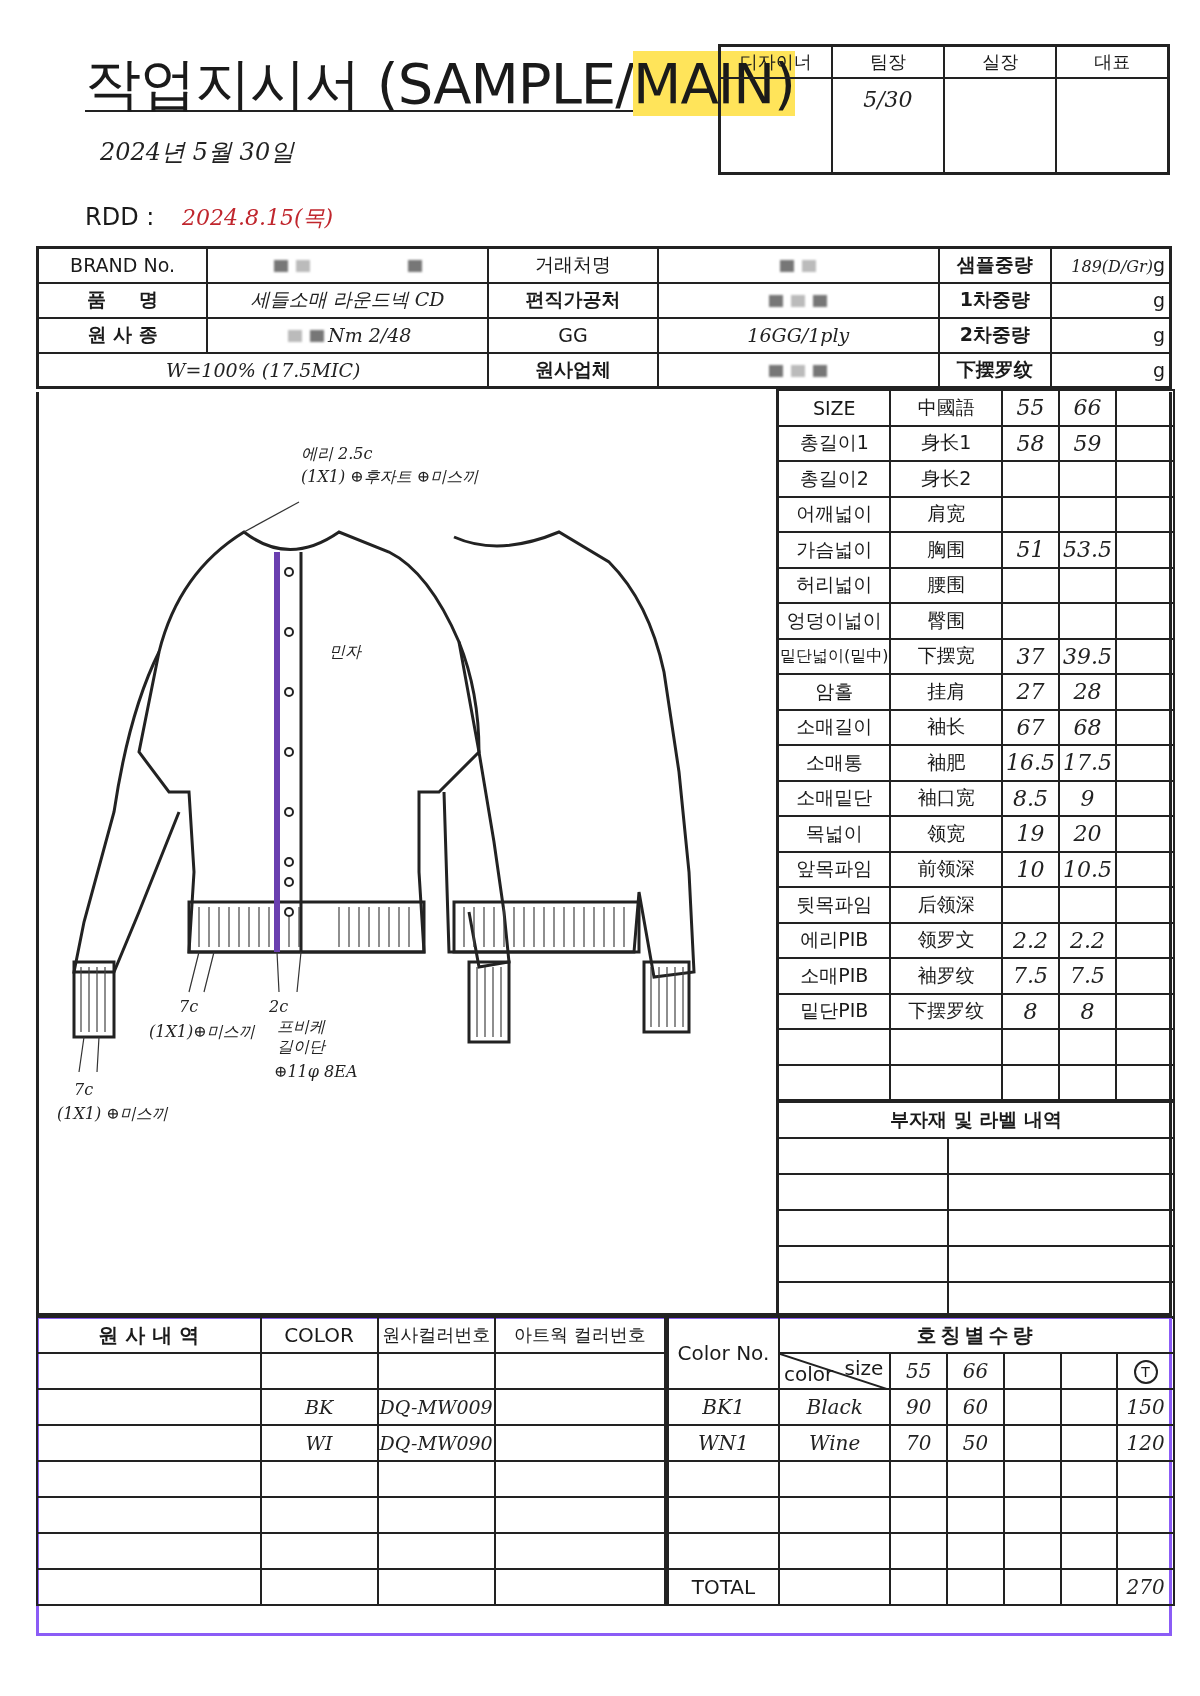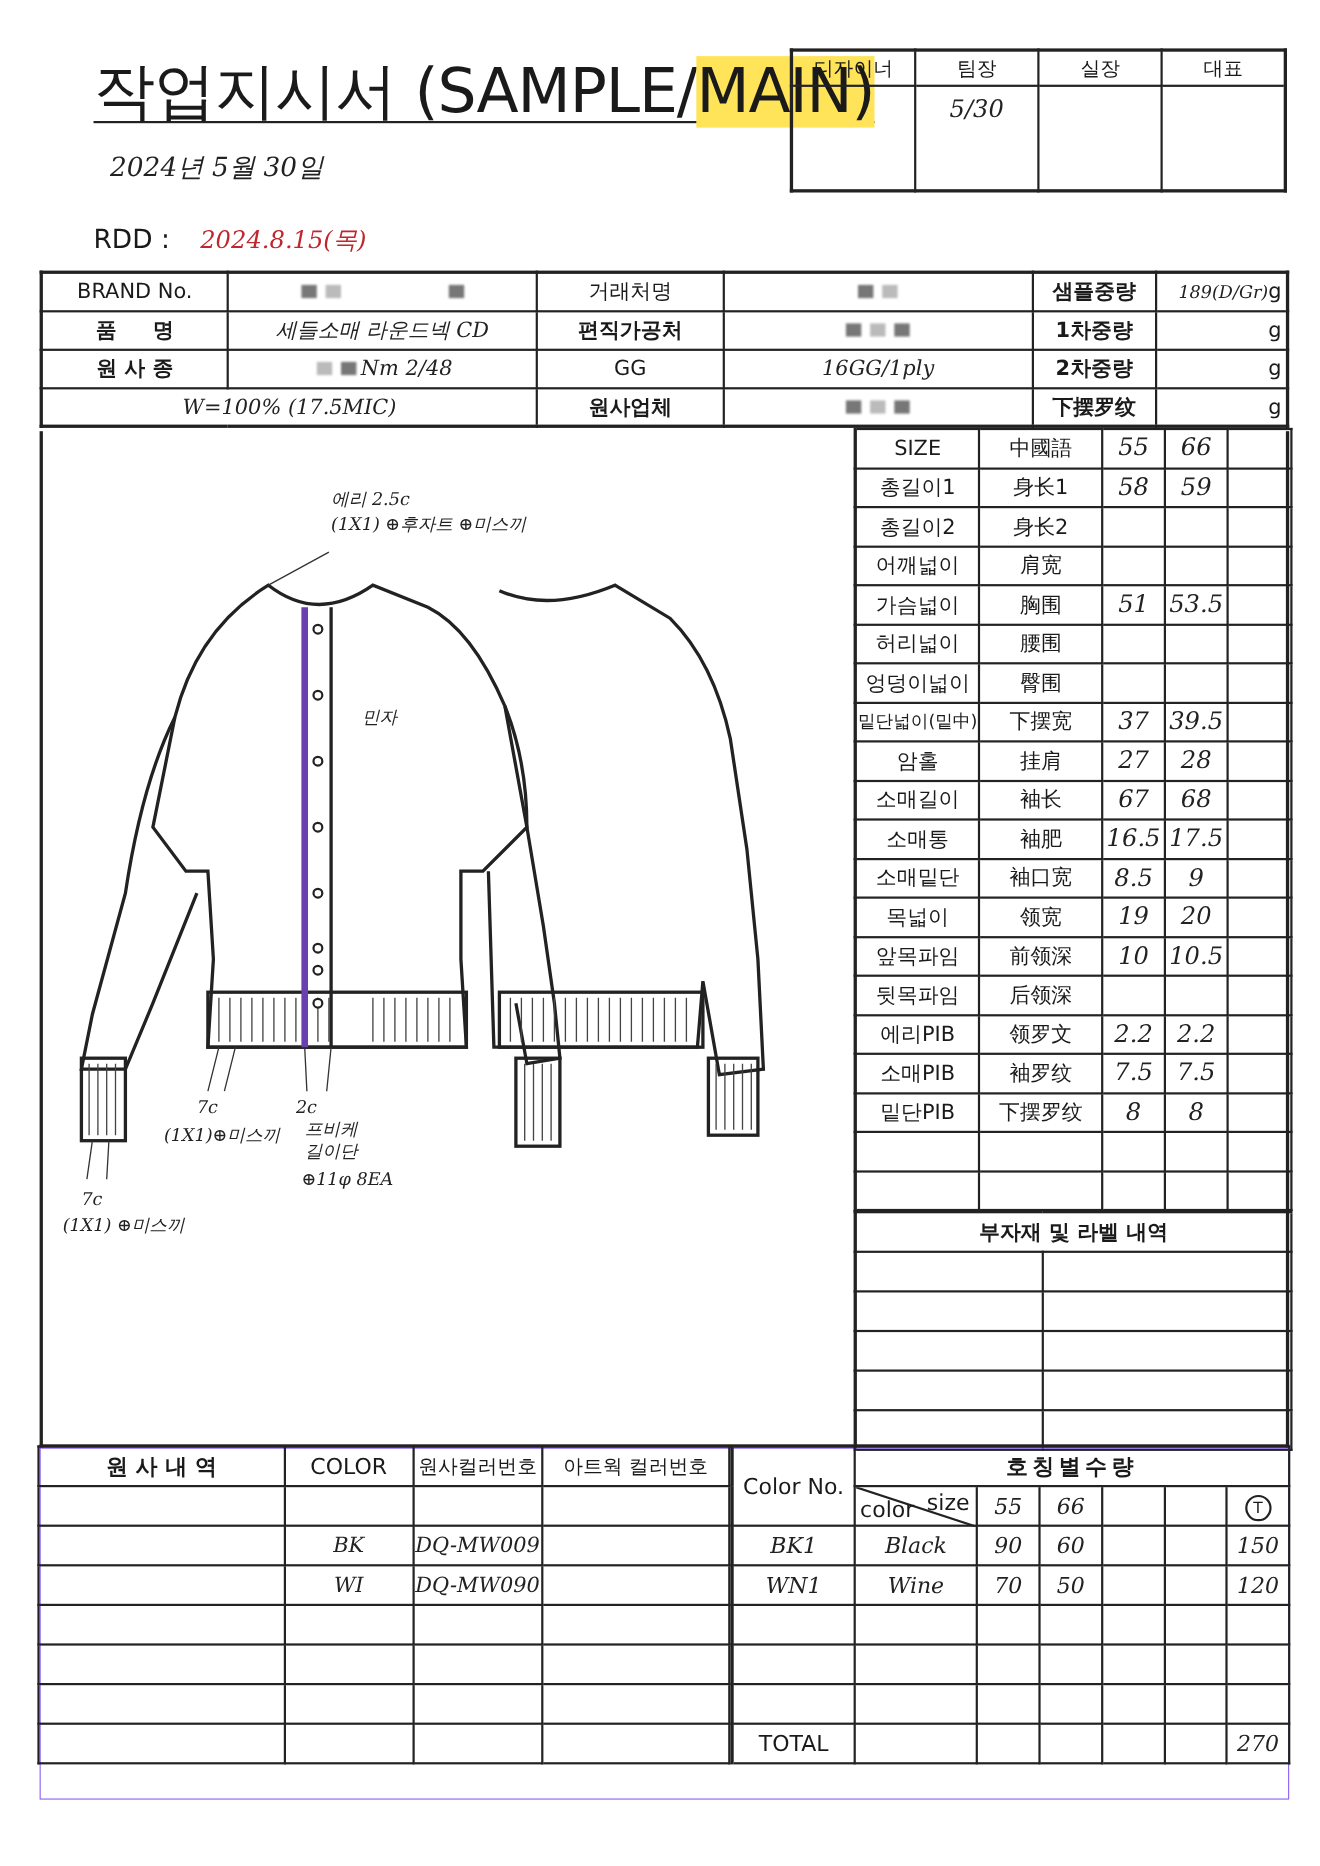--- a/index.html
+++ b/index.html
@@ -30,21 +30,21 @@
   .sketch { position: absolute; left: 0; top: 0; width: 740px; height: 920px; }
   .size-tbl { position: absolute; left: 737px; top: -3px; width: 399px; border-left: 3px solid #222; }
   .size-tbl td { height: 35.5px; font-size: 19px; }
   .size-tbl td:nth-child(1) { width: 113px; }
   .size-tbl td:nth-child(2) { width: 113px; }
   .size-tbl td:nth-child(3), .size-tbl td:nth-child(4) { width: 57px; font-size: 22px; }
   .size-tbl td:nth-child(5) { width: 59px; }
   .acc-tbl { position: absolute; left: 737px; top: 708px; width: 399px; border-left: 3px solid #222; border-top: 3px solid #222; }
   .acc-tbl td { height: 36px; }
   .acc-tbl .hdr { font-weight: bold; font-size: 19px; height: 36px; }
-  .bottom { position: absolute; left: 36px; top: 1316px; width: 1136px; height: 320px; border: 1px solid #8b5cf6; }
+  .bottom { position: absolute; left: 36px; top: 1316px; width: 1136px; height: 320px; border: 3px solid #8b5cf6; }
   .yarn-tbl { position: absolute; left: -3px; top: -3px; width: 630px; }
   .yarn-tbl td { height: 36px; font-size: 19px; }
   .yarn-tbl .h td { font-size: 20px; }
   .yarn-tbl .h td:first-child { font-weight: bold; }
   .qty-tbl { position: absolute; left: 627px; top: -3px; width: 509px; border-left: 3px solid #222; }
   .qty-tbl td { height: 36px; font-size: 20px; }
   .qty-tbl .hdr { font-weight: bold; font-size: 20px; letter-spacing: 4px; }
   .diag { position: relative; font-size: 11px; padding: 0; }
   .diag svg { position: absolute; left: 0; top: 0; }
   .diag .s { position: absolute; right: 6px; top: 2px; }

